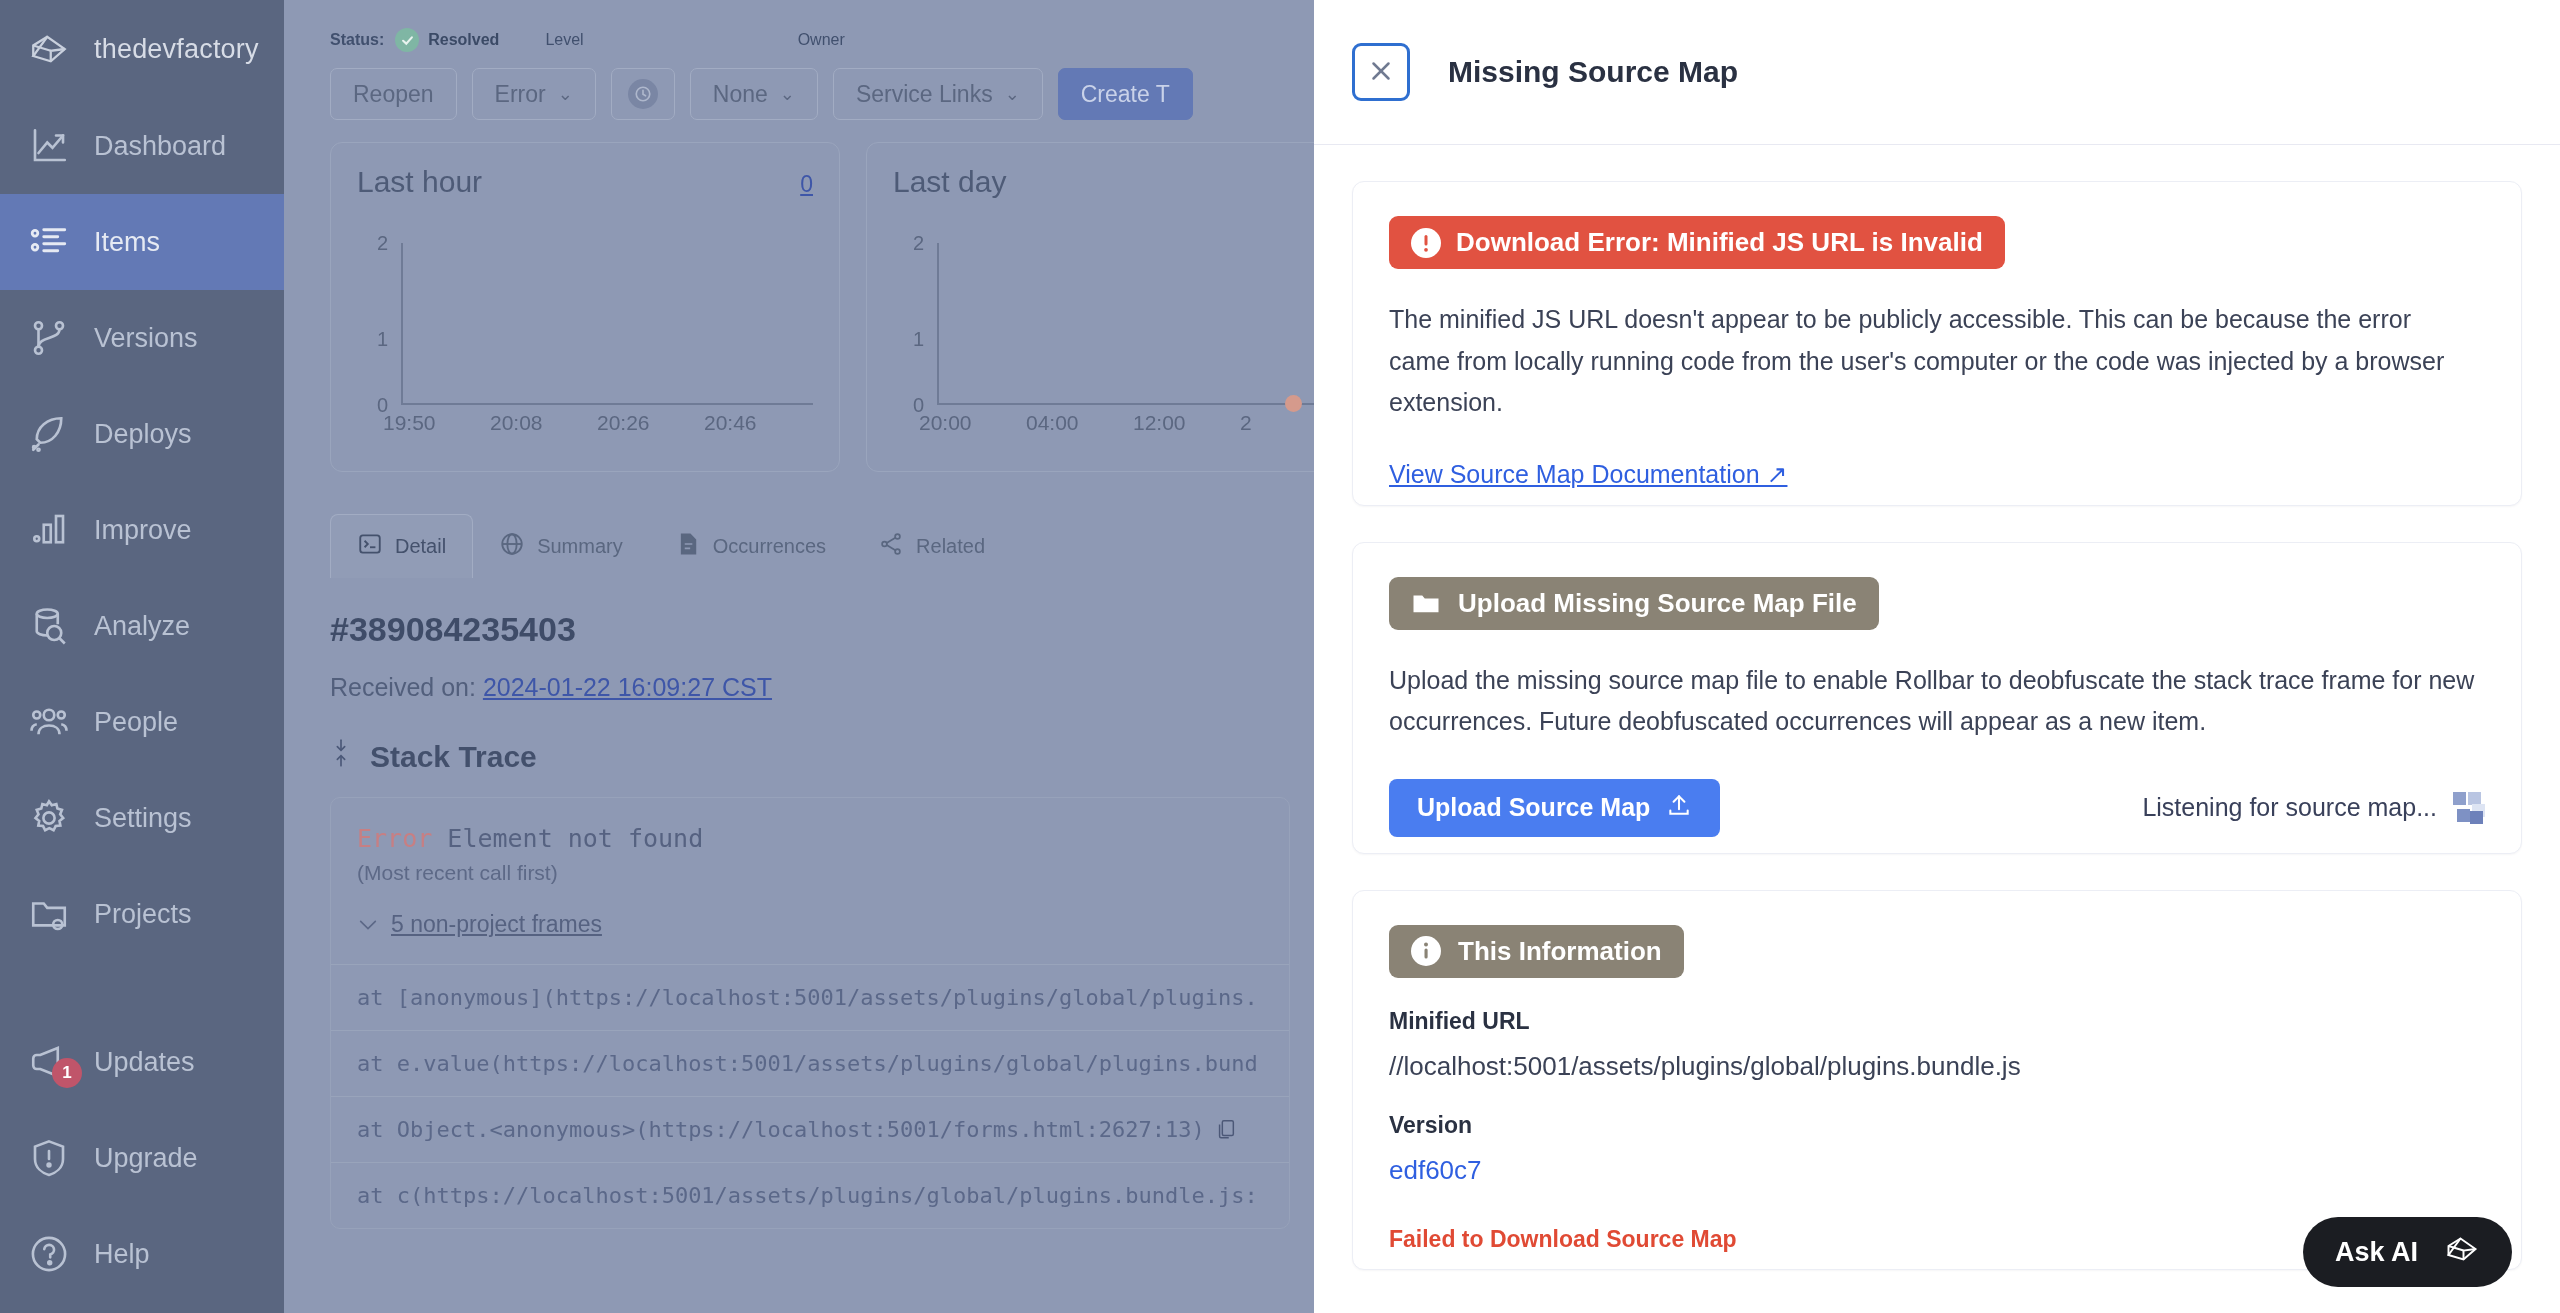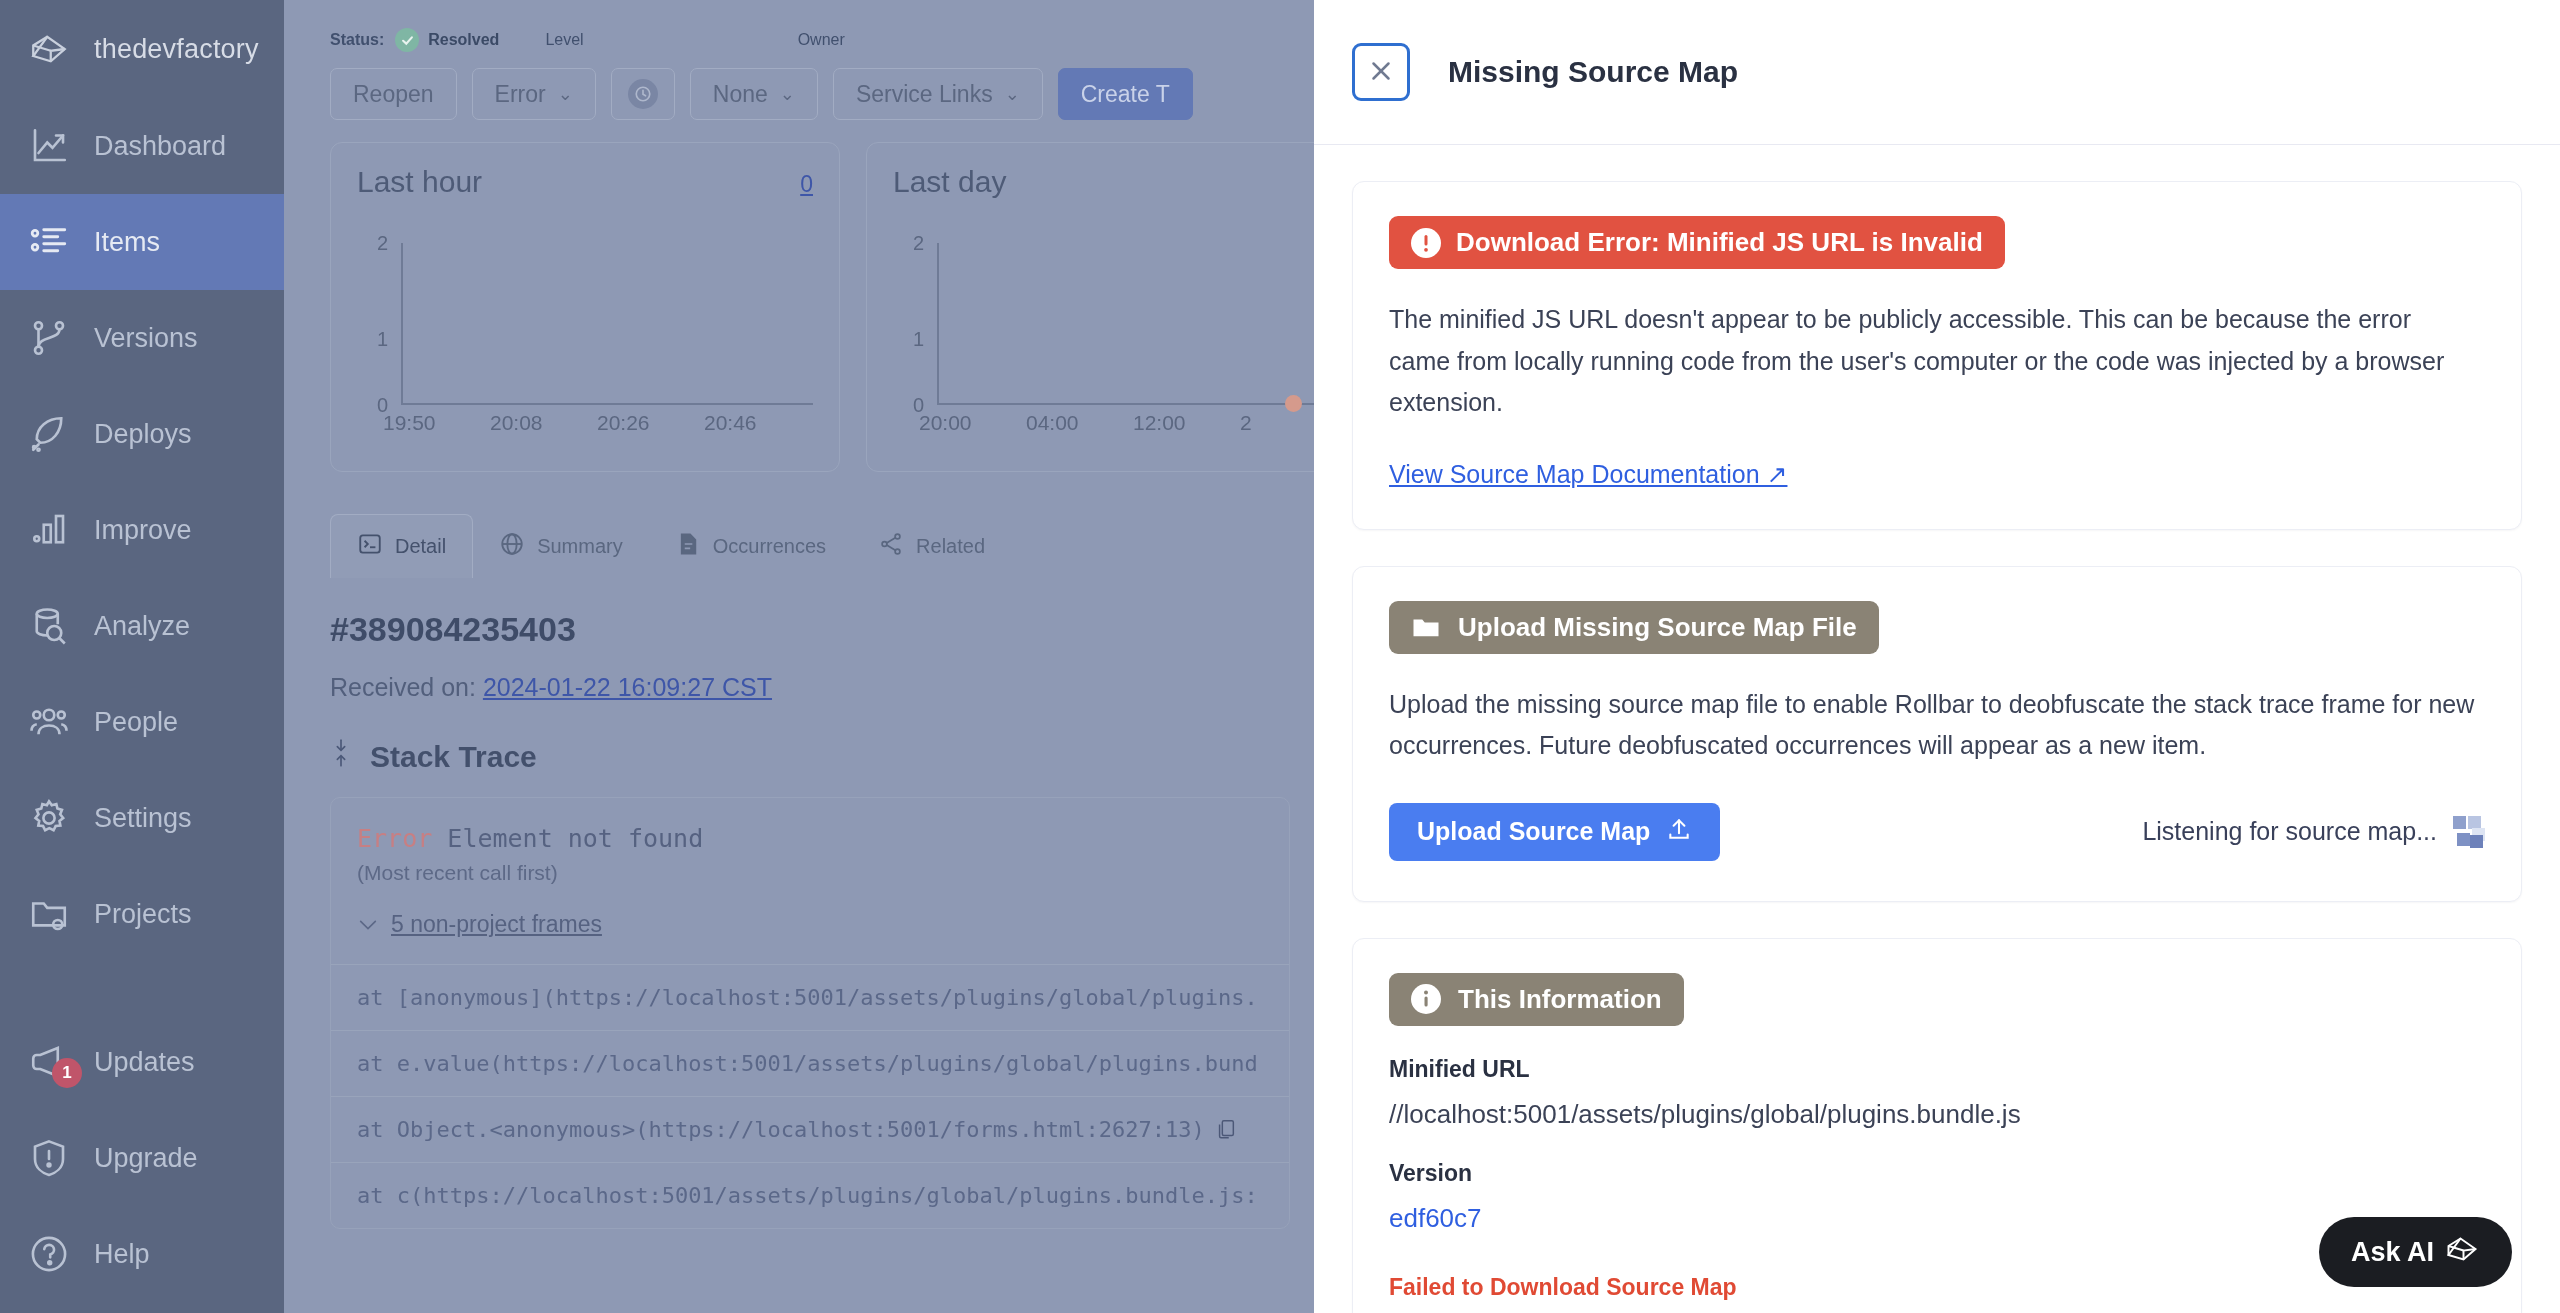--- a/index.html
+++ b/index.html
@@ -163,21 +163,21 @@
   .close-btn {
     width: 58px; height: 58px; border: 3px solid #2f6fd0; border-radius: 9px;
     background: #fff; display: flex; align-items: center; justify-content: center;
   }
   .close-btn svg { width: 30px; height: 30px; }
   .panel-title { font-size: 30px; color: #2a3142; }
 
   .panel-body { padding: 36px 38px 0 38px; }
   .card {
     border: 1.5px solid #eceef5; border-radius: 12px;
-    background: #fff; padding: 34px 36px 40px 36px;
+    background: #fff; padding: 34px 36px 16px 36px;
     margin-bottom: 36px;
     box-shadow: 0 1px 2px rgba(20,30,60,.04);
   }
   .chip {
     display: inline-flex; align-items: center; gap: 15px;
     border-radius: 9px; padding: 11px 22px;
     font-size: 26px; color: #ffffff; font-weight: bold;
   }
   .chip.red { background: #e15241; }
   .chip.tan { background: #8a8375; gap: 17px; }
@@ -218,21 +218,21 @@
 
   .field-label { font-size: 23px; font-weight: bold; color: #2a3142; margin-top: 30px; }
   .field-value { font-size: 26px; color: #3b4256; margin-top: 16px; }
   .field-value.link { color: #2f5fe0; }
   .fail-text { font-size: 23px; font-weight: bold; color: #e04a34; margin-top: 40px; }
 
   .ask-ai {
     position: absolute; right: 48px; bottom: 26px;
     background: #1b1d22; color: #fff; border-radius: 40px;
     height: 70px; padding: 0 32px;
-    display: flex; align-items: center; gap: 10px;
+    display: flex; align-items: center; gap: 26px;
     font-size: 27px; font-weight: bold;
   }
   .ask-ai svg { width: 36px; height: 36px; }
 </style>
 </head>
 <body>
 
 <div class="root">
 
   <aside class="sidebar">

